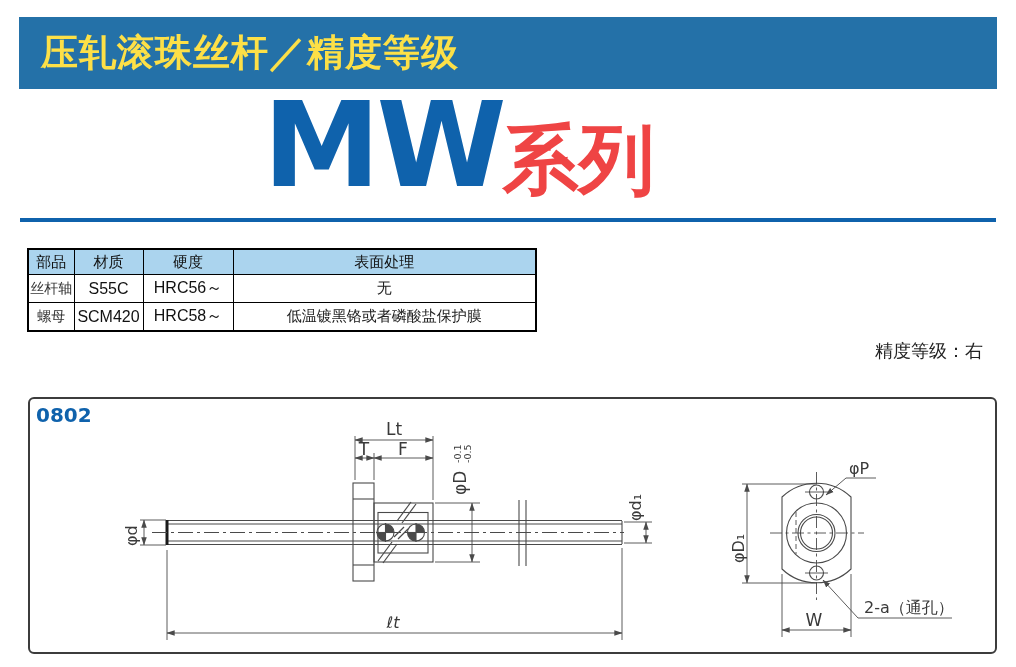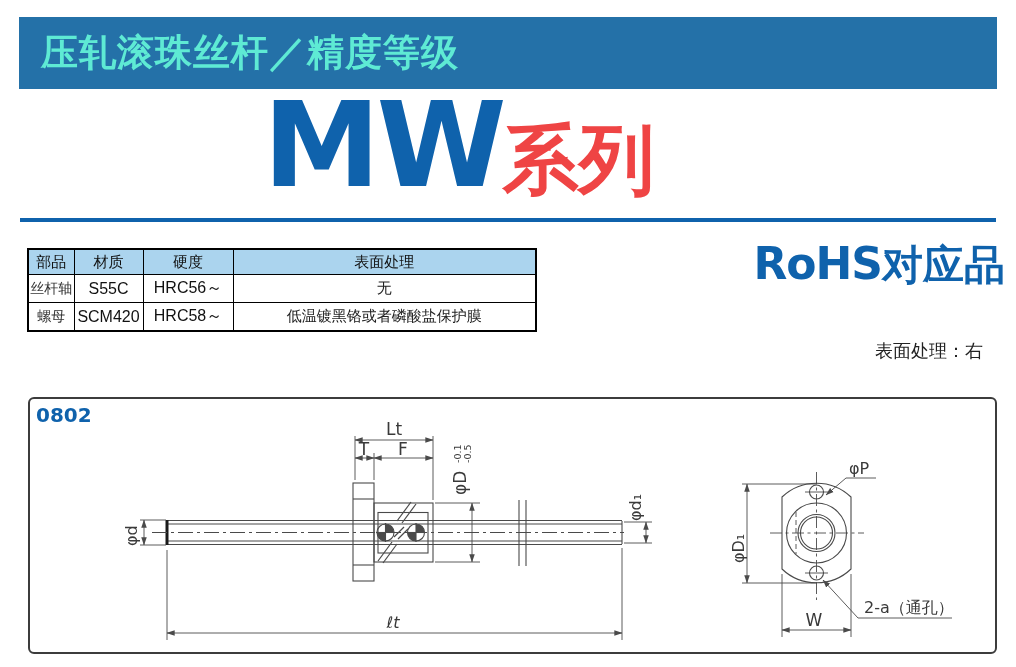--- a/index.html
+++ b/index.html
@@ -3,21 +3,21 @@
 <meta charset="utf-8">
 <style>
   html,body{margin:0;padding:0;background:#fff;}
   #page{position:relative;width:1016px;height:667px;background:#ffffff;overflow:hidden;
         font-family:"Liberation Sans","DejaVu Sans",sans-serif;color:#111;}
 
   
   .header-bar{position:absolute;left:19px;top:17px;width:978px;height:72px;background:#2471a8;
               display:flex;align-items:center;padding-left:22px;box-sizing:border-box;}
   .header-title-cn{font-family:Liberation Serif, serif;font-weight:bold;
-                   font-size:37px;color:#5eead4;letter-spacing:1px;}
+                   font-size:37px;color:#fde047;letter-spacing:1px;}
   .header-title-code{font-family:"DejaVu Sans","Liberation Sans",sans-serif;font-weight:800;
                      font-size:44px;color:#fff;margin-left:10px;line-height:1;}
 
   
   .series-title{position:absolute;left:263px;top:86px;white-space:nowrap;}
   .series-name{font-family:"DejaVu Sans","Liberation Sans",sans-serif;font-weight:800;
                font-size:118px;line-height:1;color:#0f62ac;letter-spacing:-4px;}
   .series-suffix{font-family:"Liberation Serif","DejaVu Serif",serif;font-weight:bold;
                  font-size:76px;line-height:1;color:#ef4444;}
   .blue-rule{position:absolute;left:20px;top:218px;width:976px;height:4px;background:#0f62ac;}
@@ -86,24 +86,21 @@
     </tr>
     <tr>
       <td class="cell-part">螺母</td>
       <td class="cell-code">SCM420</td>
       <td class="cell-code">HRC58～</td>
       <td class="cell-cn">低温镀黑铬或者磷酸盐保护膜</td>
     </tr>
   </tbody>
     </table>
 
-  <div class="rohs">
-    <span class="rohs-en">RoHS</span><span class="rohs-cn">对应品</span>
-  </div>
-  <div class="thread-dir">表面处理：右</div>
+  <div class="thread-dir">精度等级：右</div>
 
   <div class="drawing-box"></div>
   <div class="figure-number">0802</div>
 
   <svg style="position:absolute;left:0;top:0;" width="1016" height="667" viewBox="0 0 1016 667">
     <defs>
       <marker id="arr" viewBox="0 0 10 10" refX="9.5" refY="5" markerWidth="9" markerHeight="9" orient="auto-start-reverse">
         <path d="M0,1.6 L10,5 L0,8.4 z" fill="#4a4a4a"></path>
       </marker>
     </defs>

